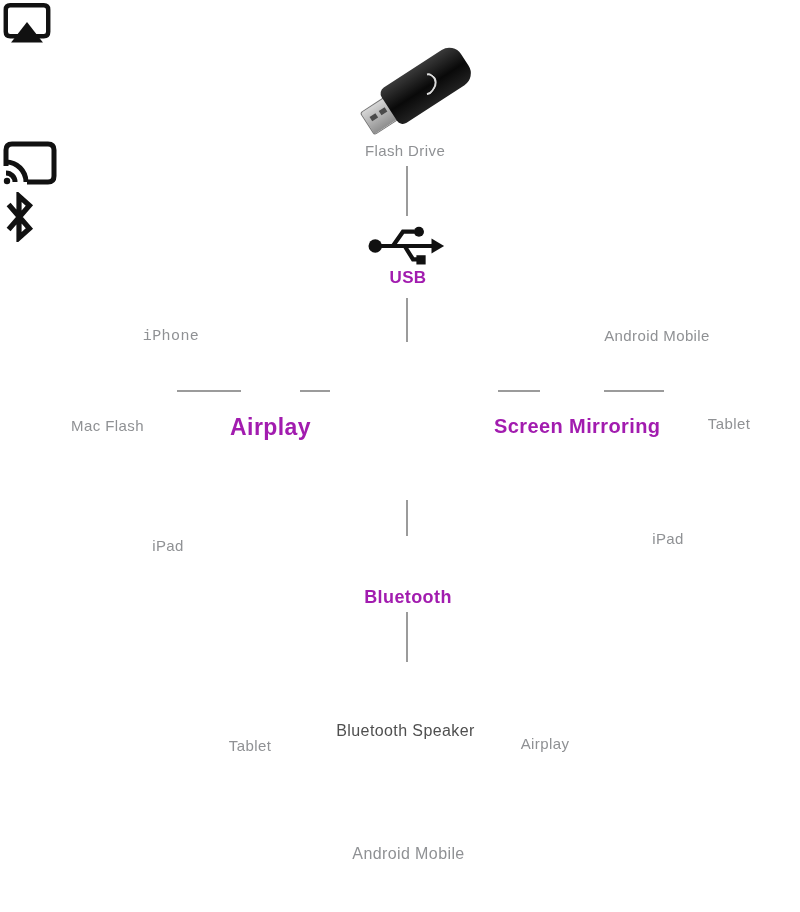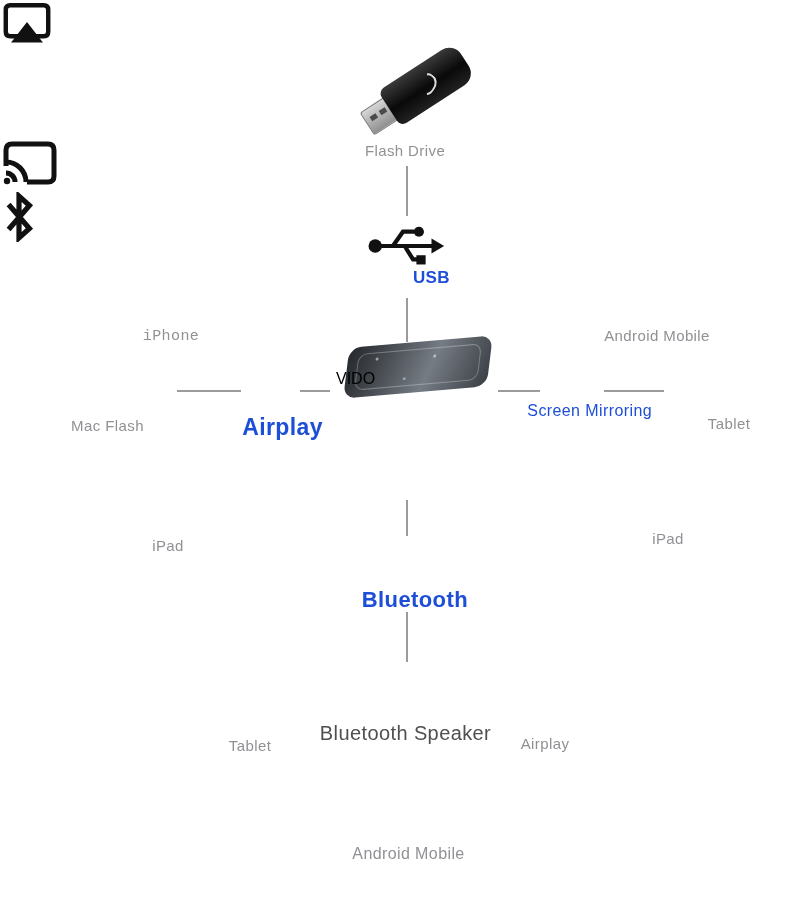--- a/index.html
+++ b/index.html
@@ -5,21 +5,21 @@
   * { margin:0; padding:0; box-sizing:border-box; }
   body { background:#fff; }
   #canvas {
     position:relative; width:800px; height:912px; background:#ffffff;
     overflow:hidden; font-family:"Liberation Sans", sans-serif;
   }
   .lbl {
     position:absolute; text-align:center; font-size:15px; color:#8f9194;
     letter-spacing:.4px; white-space:nowrap;
   }
-  .lbl-dark { color:#1d4ed8; font-weight:700;text-align:right; }
+  .lbl-dark { color:#a21caf; font-weight:700; }
   .line { position:absolute; background:#9b9b9b; }
 
   
   .fd-wrap { position:absolute; left:355px; top:40px; width:125px; height:105px; }
   .fd-rot { position:absolute; left:2px; top:30px; width:120px; height:42px; transform:rotate(-33deg); }
   .fd-connector { position:absolute; left:0; top:8px; width:30px; height:27px;
     background:linear-gradient(180deg,#d6d6d6,#8e8e8e); border-radius:3px; border:1px solid #777; }
   .fd-connector::before, .fd-connector::after { content:""; position:absolute; top:8px; width:7px; height:5px; background:#4a4a4a; }
   .fd-connector::before { left:5px; } .fd-connector::after { right:5px; }
   .fd-body { position:absolute; left:27px; top:0; width:90px; height:42px;
@@ -220,32 +220,20 @@
       <path d="M32 30 L44 13 L58 13" fill="none" stroke="#111" stroke-width="5"></path>
       <circle cx="63" cy="13" r="6" fill="#111"></circle>
       <path d="M46 30 L56 46 L62 46" fill="none" stroke="#111" stroke-width="5"></path>
       <rect x="60" y="41" width="11" height="11" fill="#111"></rect>
     </svg>
   </div>
   <div class="lbl lbl-dark" style="left:366px; top:268px; width:84px; font-size:17px;">USB</div>
 
   <div class="line" style="left:406px; top:298px; width:2px; height:44px;"></div>
 
-  <div class="projector">
-    <div class="pj-top"></div>
-    <div class="pj-body">
-      <div class="pj-logo">
-        <span>VIDO</span><span class="pj-logo-ring"></span>
-      </div>
-      <div class="pj-vents"></div>
-      <div class="pj-badge"></div>
-      <div class="pj-foot"></div>
-    </div>
-    <div class="pj-lens"></div>
-  </div>
 
   <div class="iphone">
     <div class="iphone-screen"></div>
     <div class="iphone-notch"></div>
   </div>
   <div class="lbl" style="left:121px; top:328px; width:100px;font-family:Liberation Mono, monospace;">iPhone</div>
 
   <div class="macbook">
     <div class="mb-back"></div>
     <div class="mb-screen">
@@ -283,21 +271,21 @@
   <div class="line" style="left:498px; top:390px; width:42px; height:2px;"></div>
 
   <div class="sm-icon">
     <svg width="60" height="50" viewBox="0 0 60 50">
       <path d="M6 28 V12 Q6 6 12 6 H48 Q54 6 54 12 V38 Q54 44 48 44 H27" fill="none" stroke="#111" stroke-width="5"></path>
       <path d="M6 35 A9 9 0 0 1 15 44" fill="none" stroke="#111" stroke-width="5"></path>
       <path d="M6 24 A20 20 0 0 1 26 44" fill="none" stroke="#111" stroke-width="5"></path>
       <circle cx="7" cy="43" r="3.2" fill="#111"></circle>
     </svg>
   </div>
-  <div class="lbl lbl-dark" style="left:494px; top:402px; width:158px; font-size:16px; font-weight:400;">Screen Mirroring</div>
+  <div class="lbl lbl-dark" style="left:494px; top:415px; width:158px; font-size:20px; font-weight:700;">Screen Mirroring</div>
 
   <div class="line" style="left:604px; top:390px; width:60px; height:2px;"></div>
 
   <div class="laptop-tab" style="left:682px; top:356px;">
     <div class="lt-screen">
         <div class="lt-tiles"></div>
       </div>
     <div class="lt-base"></div>
   </div>
   <div class="lbl" style="left:684px; top:415px; width:90px;">Tablet</div>
@@ -311,37 +299,37 @@
   </div>
   <div class="lbl" style="left:618px; top:530px; width:100px;">iPad</div>
 
   <div class="line" style="left:406px; top:500px; width:2px; height:36px;"></div>
 
   <div class="bt-icon">
     <svg width="38" height="50" viewBox="0 0 36 48">
       <path d="M8 12 L28 35 L18 44 L18 4 L28 13 L8 36" fill="none" stroke="#111" stroke-width="5" stroke-linejoin="miter"></path>
     </svg>
   </div>
-  <div class="lbl lbl-dark" style="left:348px; top:587px; width:120px; font-size:22px; font-weight:600;">Bluetooth</div>
+  <div class="lbl lbl-dark" style="left:348px; top:587px; width:120px; font-size:18px; font-weight:600;">Bluetooth</div>
 
   <div class="line" style="left:406px; top:612px; width:2px; height:50px;"></div>
 
   <div class="laptop-tab" style="left:202px; top:666px;">
     <div class="lt-screen">
         <div class="lt-tiles"></div>
       </div>
     <div class="lt-base"></div>
   </div>
   <div class="lbl" style="left:205px; top:737px; width:90px;">Tablet</div>
 
   <div class="speaker">
     <div class="spk-body"></div>
     <div class="spk-ring"></div>
   </div>
-  <div class="lbl" style="left:318px; top:722px; width:175px; font-size:20px; color:#4f4f4f;">Bluetooth Speaker</div>
+  <div class="lbl" style="left:318px; top:722px; width:175px; font-size:16px; color:#4f4f4f;">Bluetooth Speaker</div>
 
   <div class="console">
     <div class="cs-tower"></div>
     <div class="cs-pad">
         <div class="cs-touch"></div>
       </div>
   </div>
   <div class="lbl" style="left:500px; top:735px; width:90px;">Airplay</div>
 
   <div class="android" style="left:378px; top:750px; width:58px; height:94px;">

